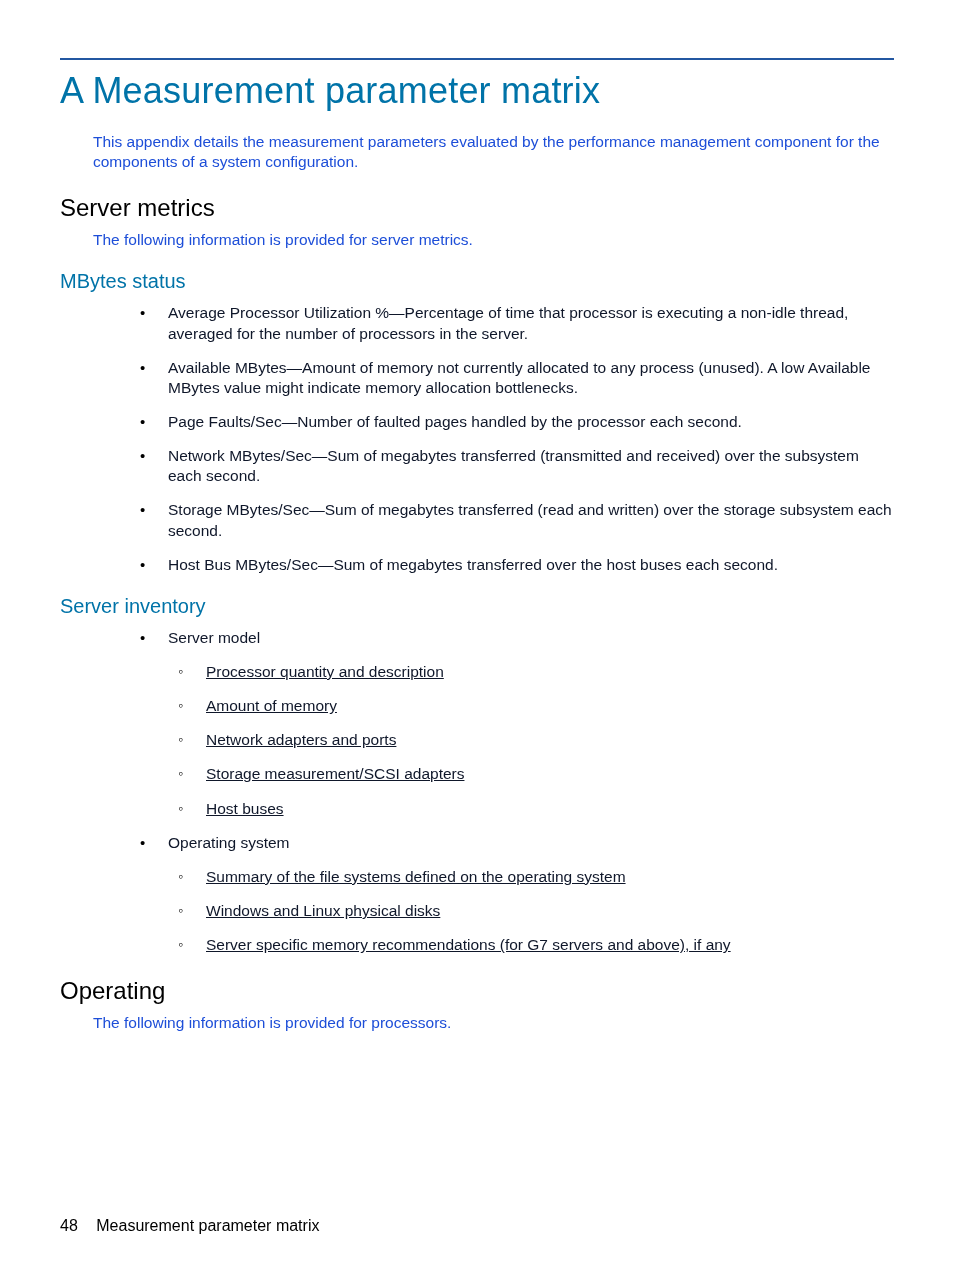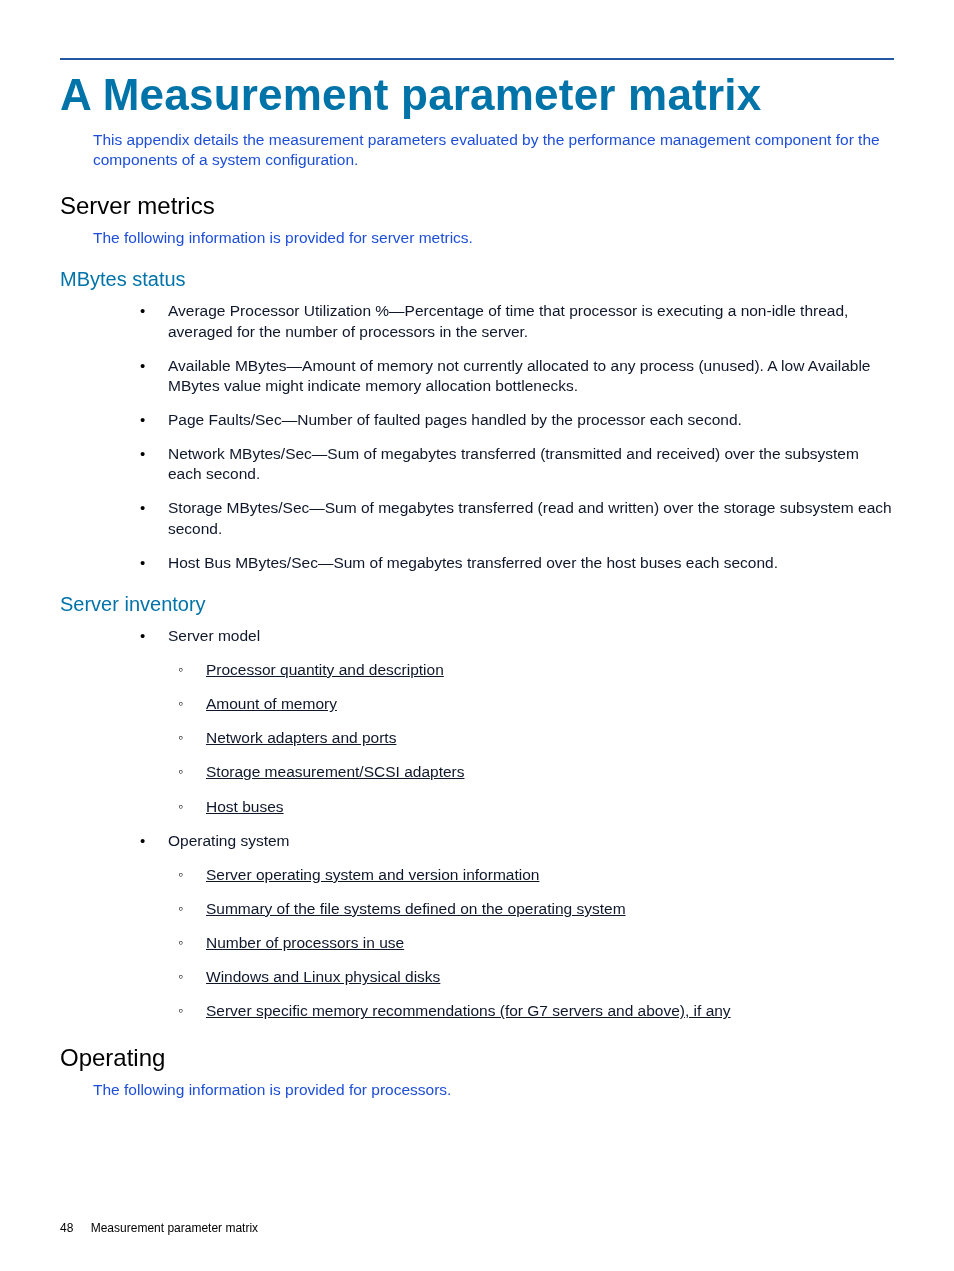--- a/index.html
+++ b/index.html
@@ -12,23 +12,23 @@
       color: #000;
       position: relative;
       padding: 58px 60px 40px 60px;
     }
     .rule {
       border-top: 2px solid #2357a1;
       margin-bottom: 10px;
     }
     h1 {
       color: #0073a8;
-      font-size: 44px;
-      font-weight: 700;
-      margin-bottom: 10px;
+      font-size: 36px;
+      font-weight: 400;
+      margin-bottom: 20px;
       letter-spacing: 0.2px;
     }
     h2 {
       color: #000000;
       font-size: 24px;
       font-weight: 300;
       margin-top: 22px;
       margin-bottom: 8px;
     }
     h3 {
@@ -83,21 +83,21 @@
       position: absolute;
       left: 10px;
       top: 0;
       font-size: 14px;
       color: #000;
     }
     .footer {
       position: absolute;
       bottom: 36px;
       left: 60px;
-      font-size: 12px;
+      font-size: 16px;
       color: #000;
     }
     .footer .pagenum { margin-right: 14px; }
   </style>
 </head>
 <body>
 
 <div class="rule"></div>
 
 <h1>A Measurement parameter matrix</h1>
@@ -125,23 +125,21 @@
       <li>Processor quantity and description</li>
       <li>Amount of memory</li>
       <li>Network adapters and ports</li>
       <li>Storage measurement/SCSI adapters</li>
       <li>Host buses</li>
     </ul>
   </li>
   <li>
     <span>Operating system</span>
     <ul class="sub">
-      <li>Server operating system and version information</li>
       <li>Summary of the file systems defined on the operating system</li>
-      <li>Number of processors in use</li>
       <li>Windows and Linux physical disks</li>
       <li>Server specific memory recommendations (for G7 servers and above), if any</li>
     </ul>
   </li>
 </ul>
 
 <h2>Operating</h2>
 <p class="body">The following information is provided for processors.</p>
 
 <div class="footer">

